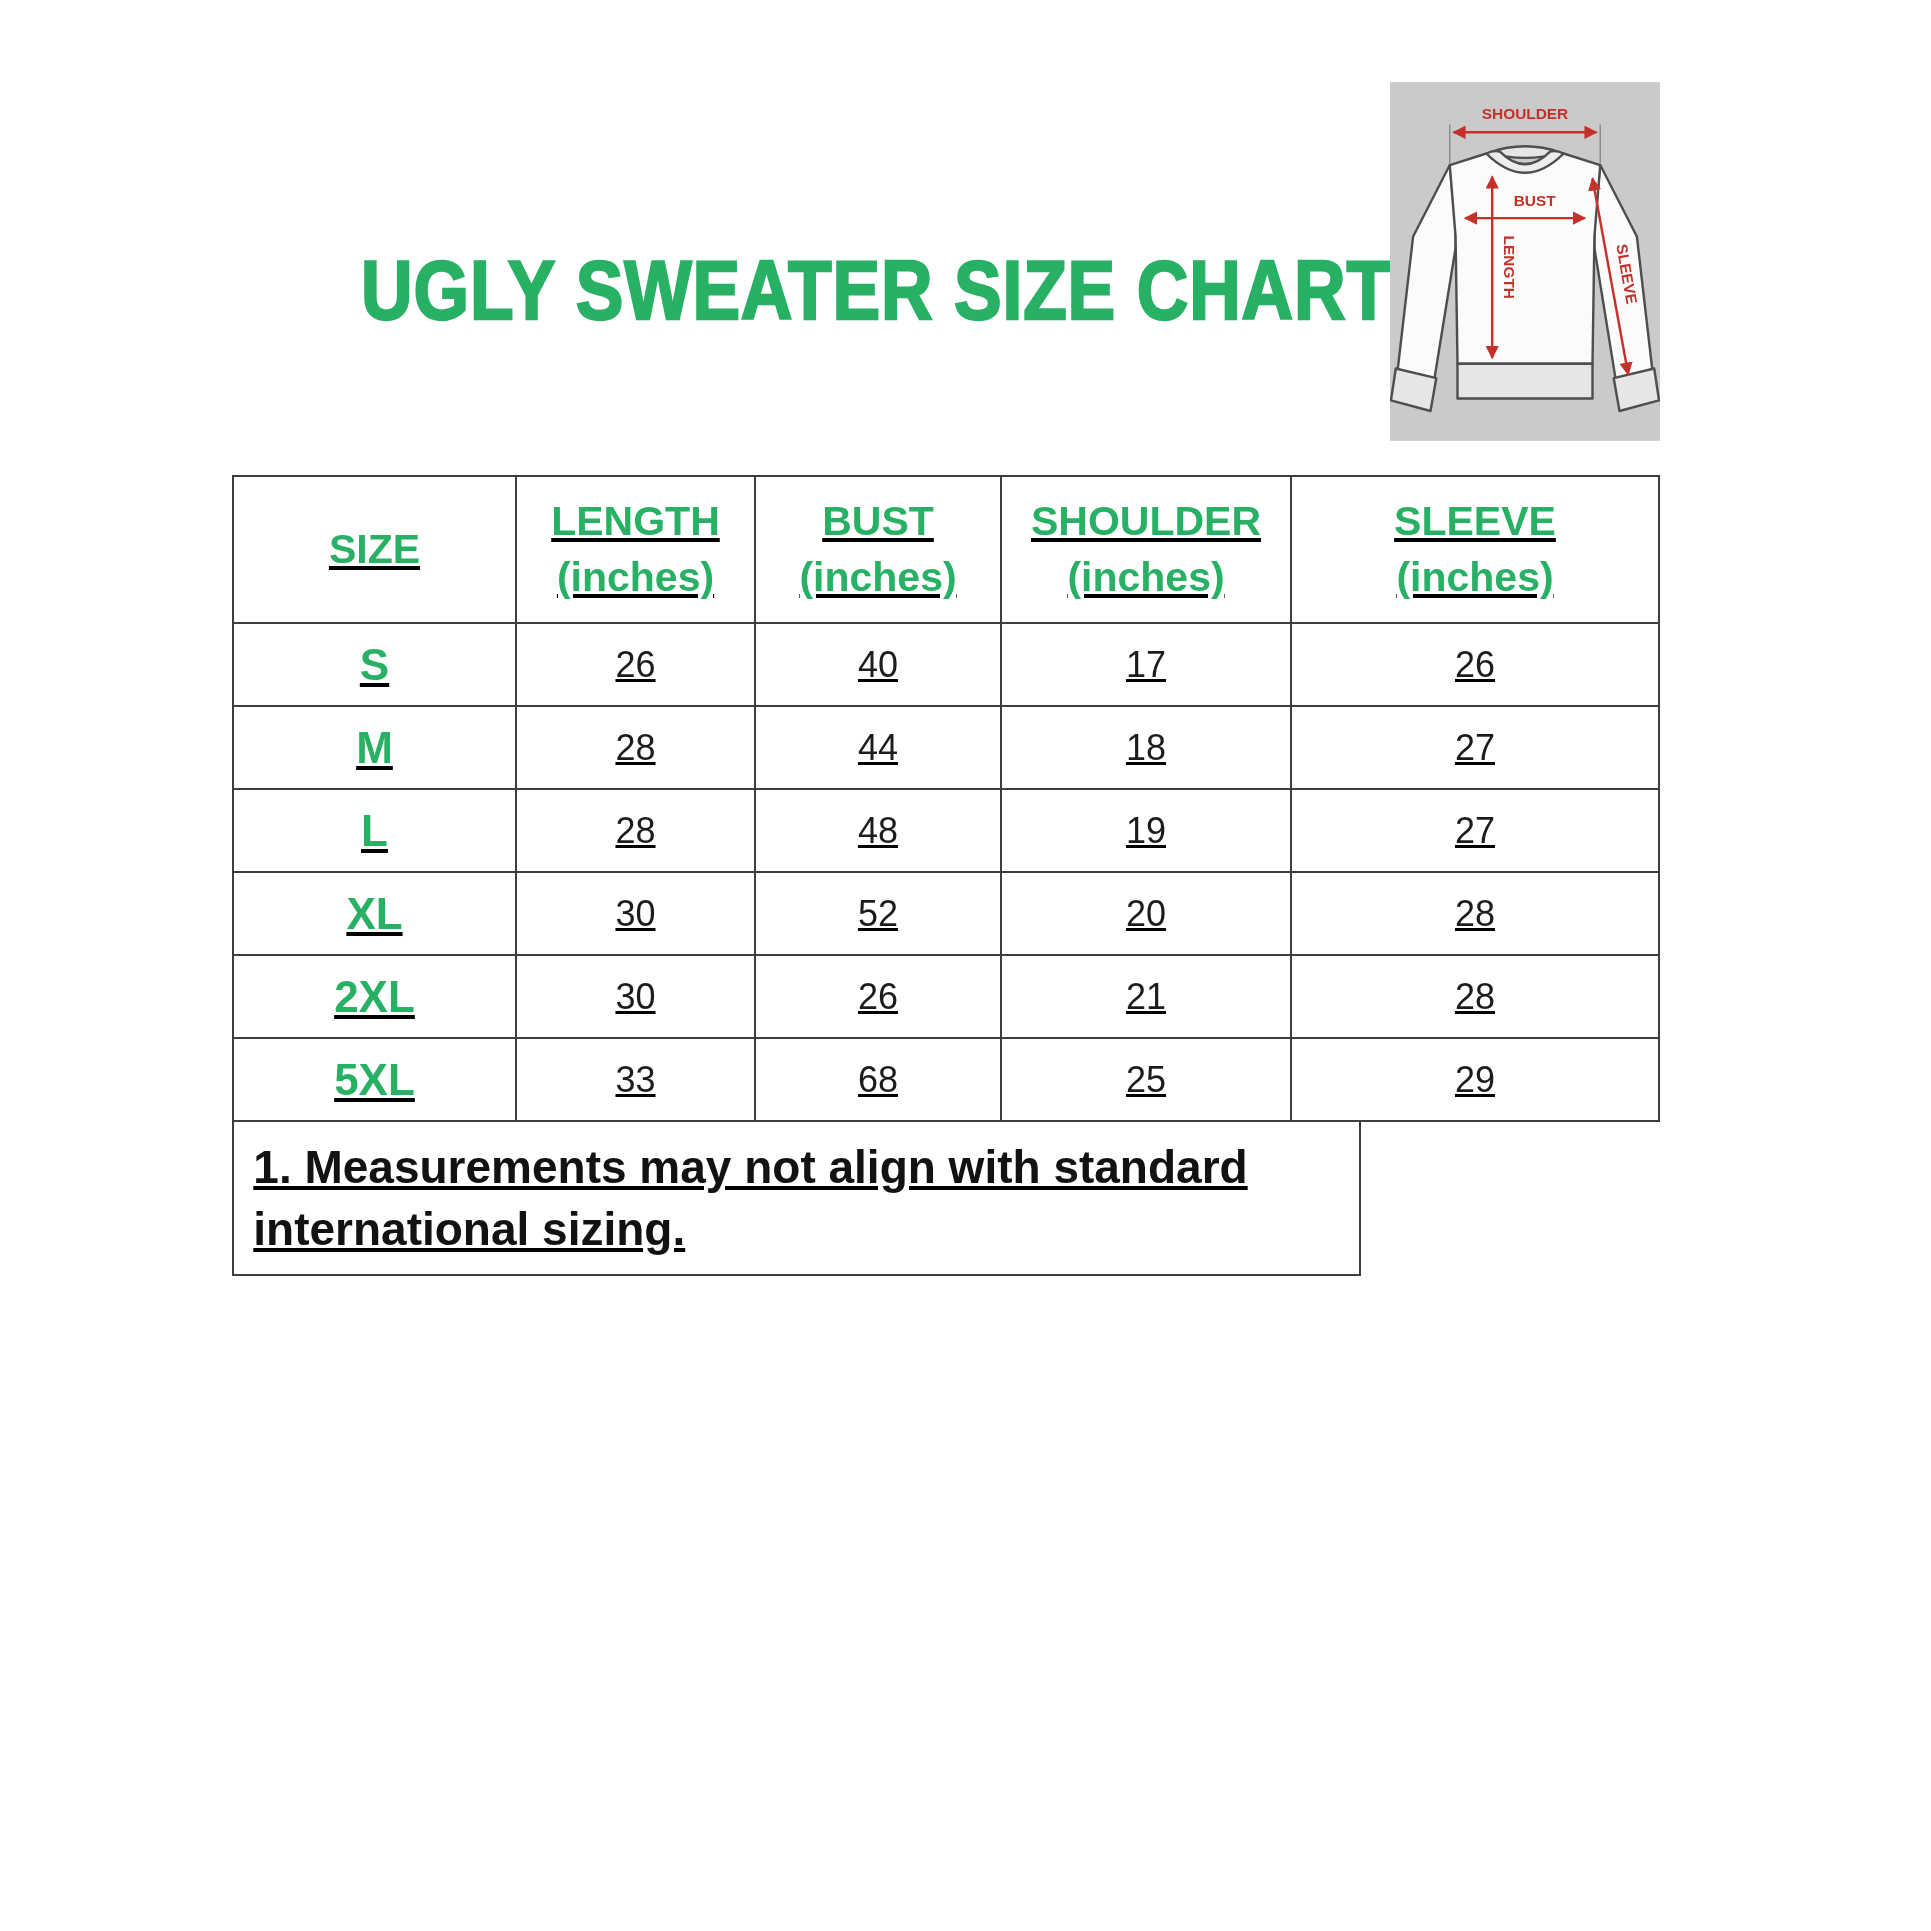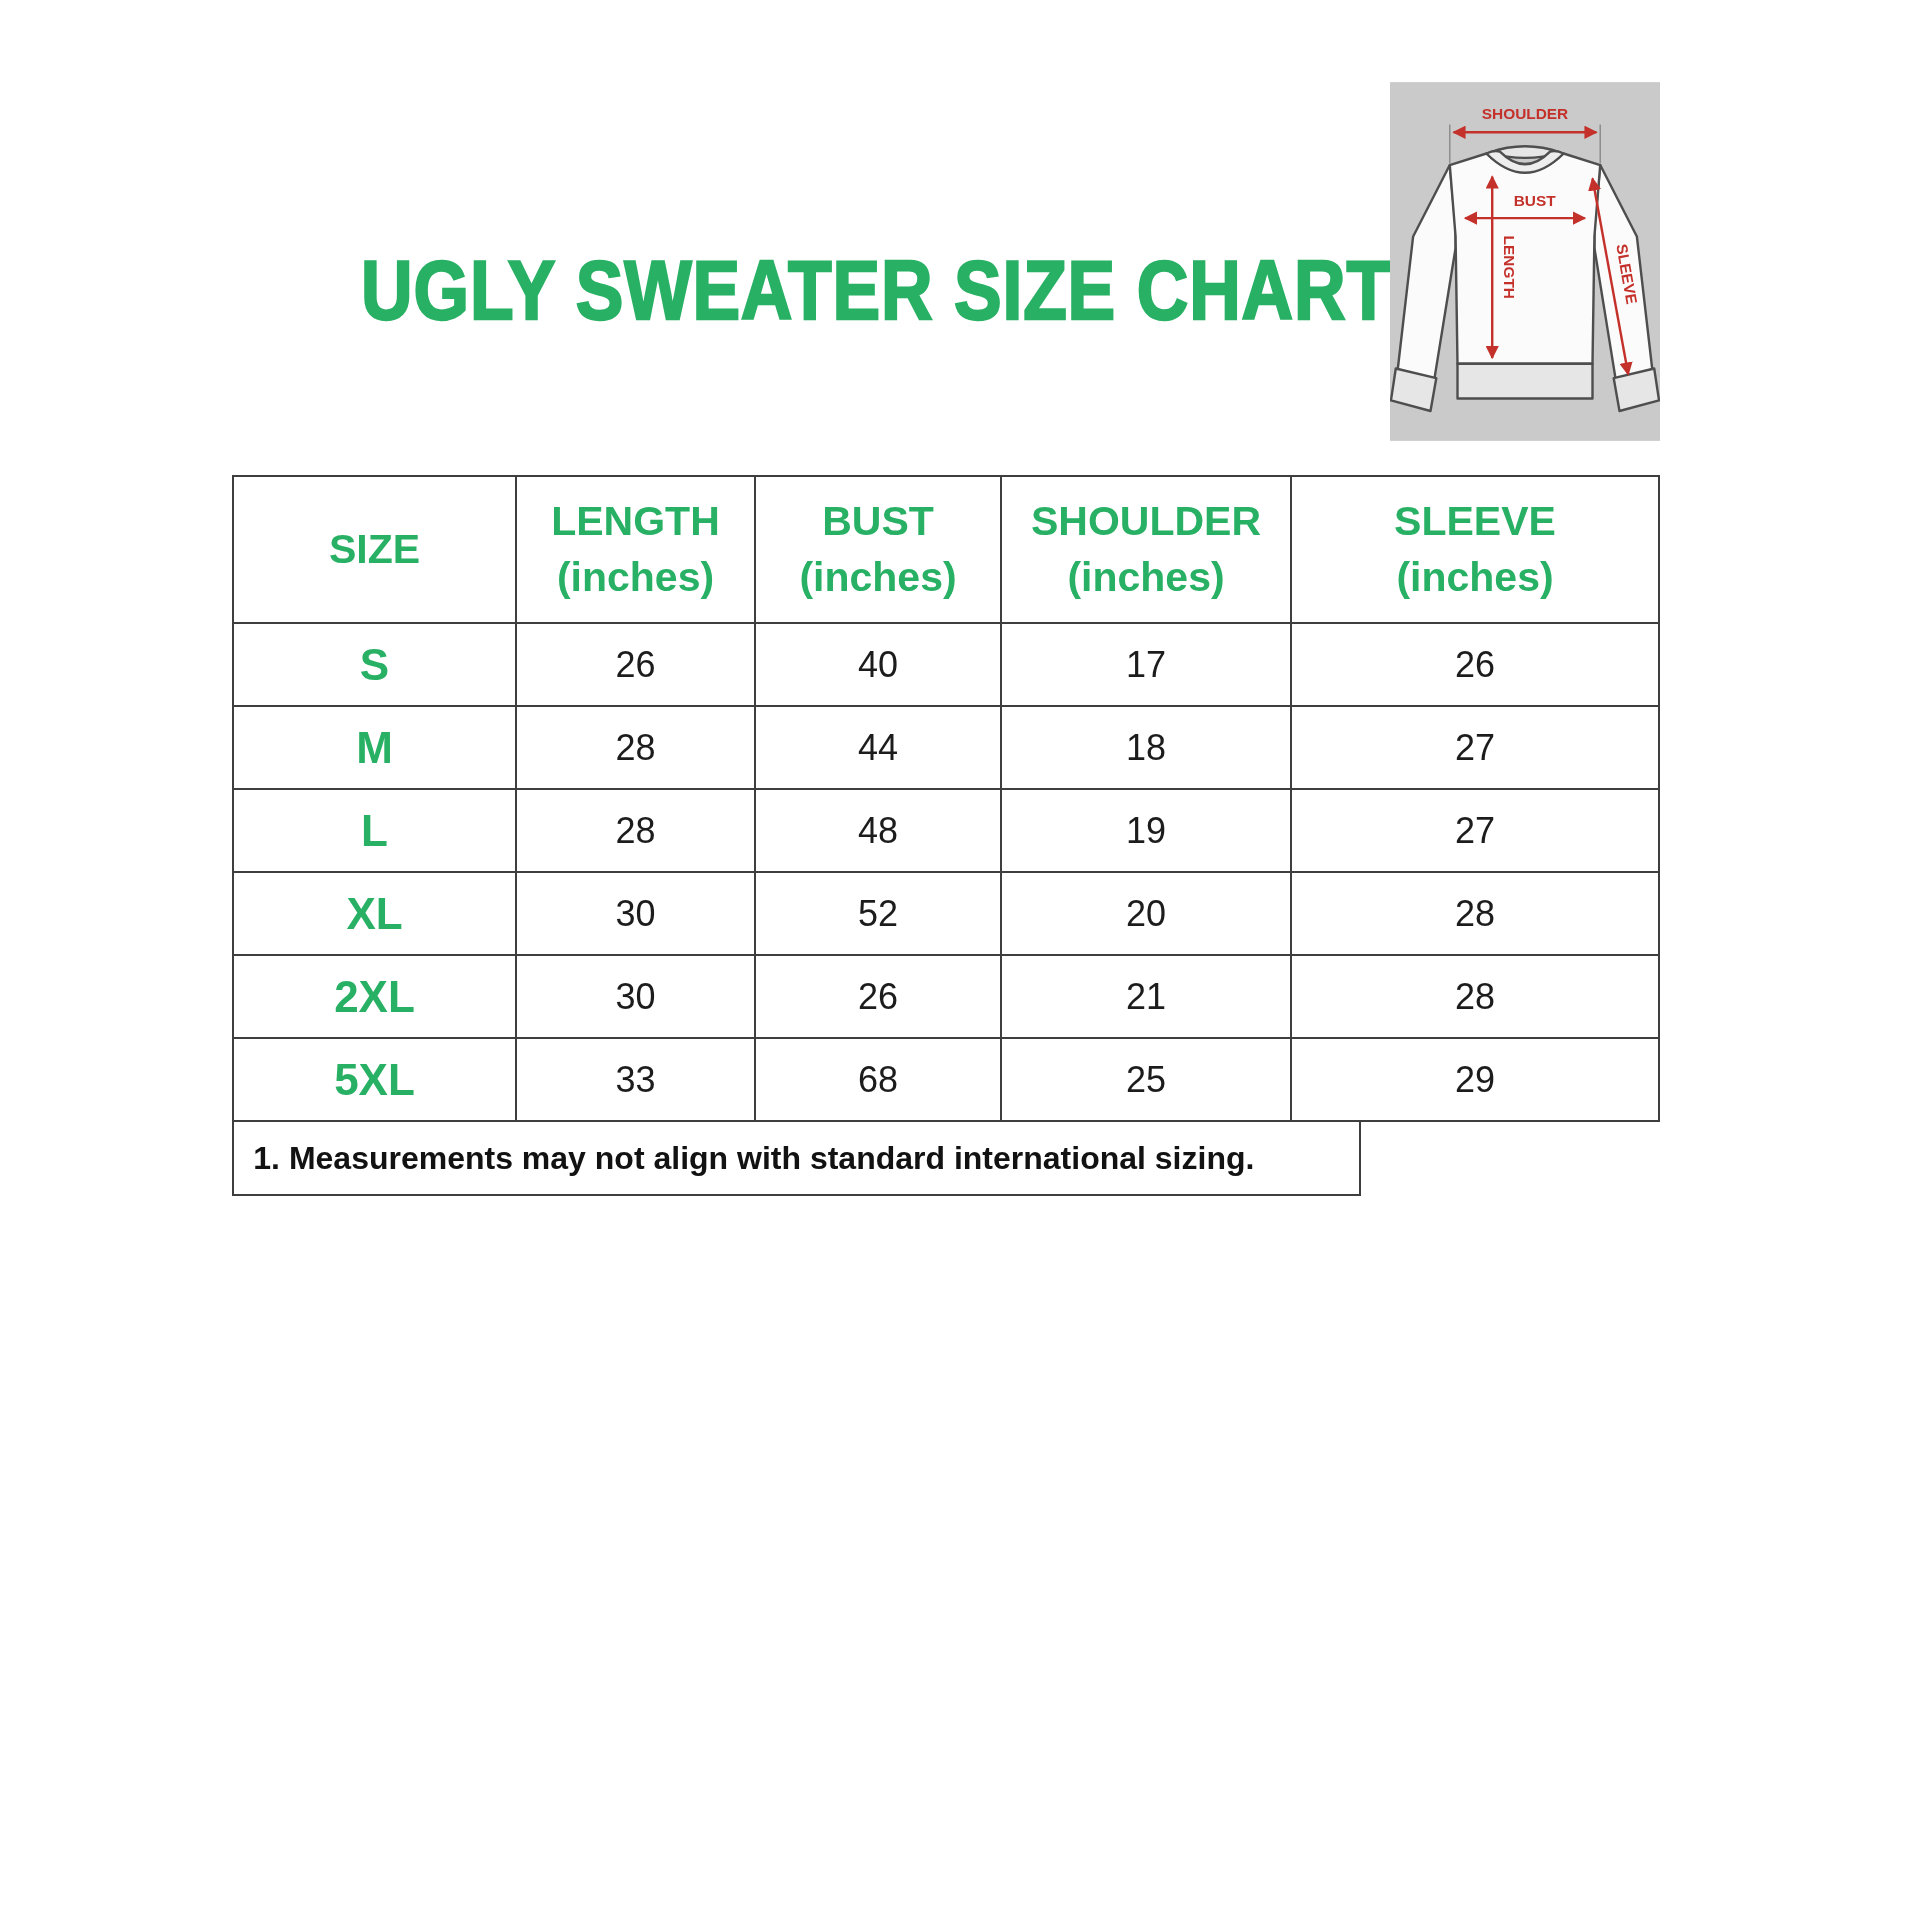--- a/index.html
+++ b/index.html
@@ -12,37 +12,37 @@
     text-align:center;font-size:83px;line-height:1;font-weight:900;
     color:#28B164;-webkit-text-stroke:2.4px #28B164;
     transform:scaleX(0.86);transform-origin:center;white-space:nowrap;
     letter-spacing:1px;
   }
 
   
   .diagram{position:absolute;left:1390px;top:82px;width:270px;height:359px;}
 
   
-  .sheet{position:absolute;left:232px;top:475px;width:1129px;}
+  .sheet{position:absolute;left:232px;top:475px;width:1129px;text-decoration:underline;}
   table.size-table{border-collapse:collapse;table-layout:fixed;width:100%;}
   .size-table th,.size-table td{
     border:2.9px solid #3E3E3E;text-align:center;vertical-align:middle;padding:0;
     overflow:hidden;
   }
   .size-table thead th{
     height:145px;color:#28B164;font-size:41px;font-weight:bold;line-height:1.35;
   }
   .size-table thead th span{display:block;}
   .size-table tbody td{height:81px;font-size:36px;color:#1C1C1C;font-weight:400;}
   .size-table tbody td.c-size{color:#28B164;font-weight:bold;font-size:44px;}
 
   .notes{
     border:2.9px solid #3E3E3E;border-top:none;
     padding:15.4px 21px 11.6px 19.3px;background:#ffffff;
-    font-size:32px;font-weight:bold;color:#121212;line-height:1.33;
+    font-size:46px;font-weight:bold;color:#121212;line-height:1.33;
   }
   .notes p{margin:0 0 2.9px 0;}
 </style>
 </head>
 <body>
 
 <div class="canvas">
 
   <h1 class="title">UGLY SWEATER SIZE CHART</h1>
 

